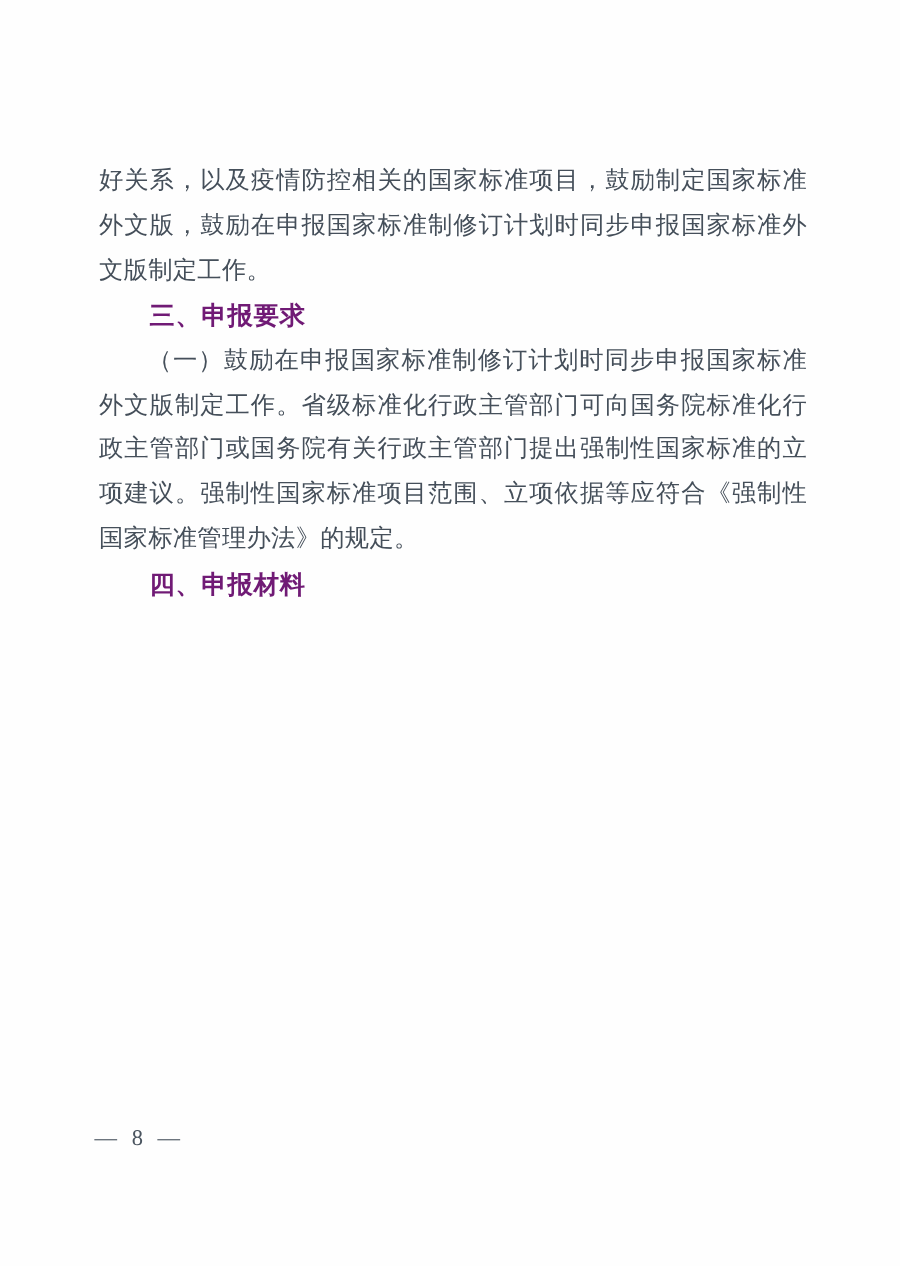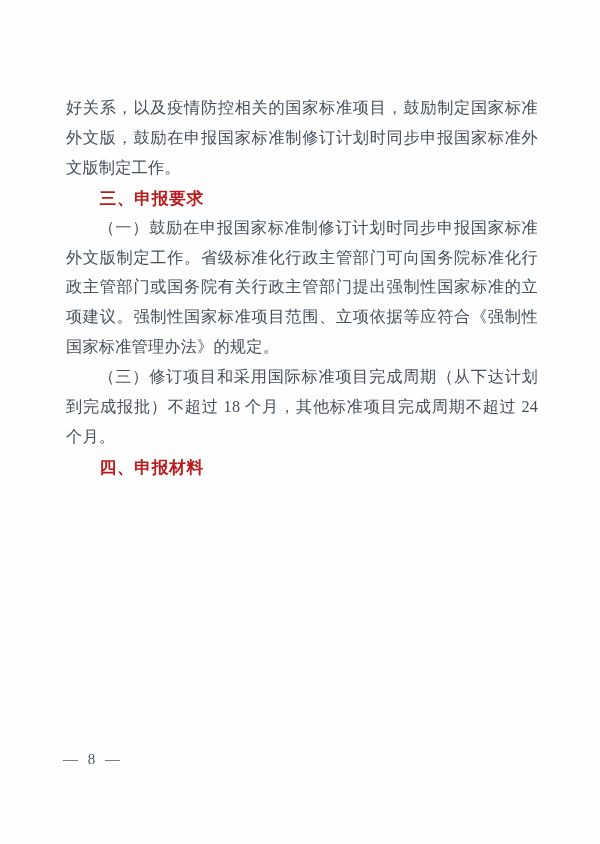--- a/index.html
+++ b/index.html
@@ -16,42 +16,42 @@
   .page {
     position: relative;
     width: 600px;
     height: 844px;
     background: #fefefe;
     box-sizing: border-box;
   }
   .content {
     position: absolute;
     left: 66px;
-    top: 94px;
+    top: 106px;
     width: 472px;
     color: #454f5a;
   }
   .par {
     margin: 0;
     font-size: 16.2px;
     line-height: 29.9px;
     text-align: justify;
     letter-spacing: 0.2px;
     word-break: break-all;
   }
   .par.indent {
     text-indent: 2em;
   }
   .sec-heading {
     margin: 0;
     font-size: 16.8px;
     line-height: 29.9px;
     font-weight: bold;
     text-indent: 2em;
-    color: #b91c1c;
+    color: #701a75;
     letter-spacing: 0.6px;
   }
   .page-number {
     position: absolute;
     left: 63px;
     top: 748px;
     font-size: 15px;
     line-height: 22px;
     color: #4a545f;
     letter-spacing: 3px;
@@ -62,20 +62,19 @@
 
 <div class="page">
   <div class="content">
     <p class="par">好关系，以及疫情防控相关的国家标准项目，鼓励制定国家标准外文版，鼓励在申报国家标准制修订计划时同步申报国家标准外文版制定工作。</p>
 
     <p class="sec-heading">三、申报要求</p>
 
     <p class="par indent">（一）鼓励在申报国家标准制修订计划时同步申报国家标准外文版制定工作。省级标准化行政主管部门可向国务院标准化行政主管部门或国务院有关行政主管部门提出强制性国家标准的立项建议。强制性国家标准项目范围、立项依据等应符合《强制性国家标准管理办法》的规定。</p>
 
 
-    <p class="par indent">（三）修订项目和采用国际标准项目完成周期（从下达计划到完成报批）不超过 18 个月，其他标准项目完成周期不超过 24 个月。</p>
 
 
     <p class="sec-heading">四、申报材料</p>
   </div>
 
   <div class="page-number">— 8 —</div>
 </div>
 
 </body></html>

